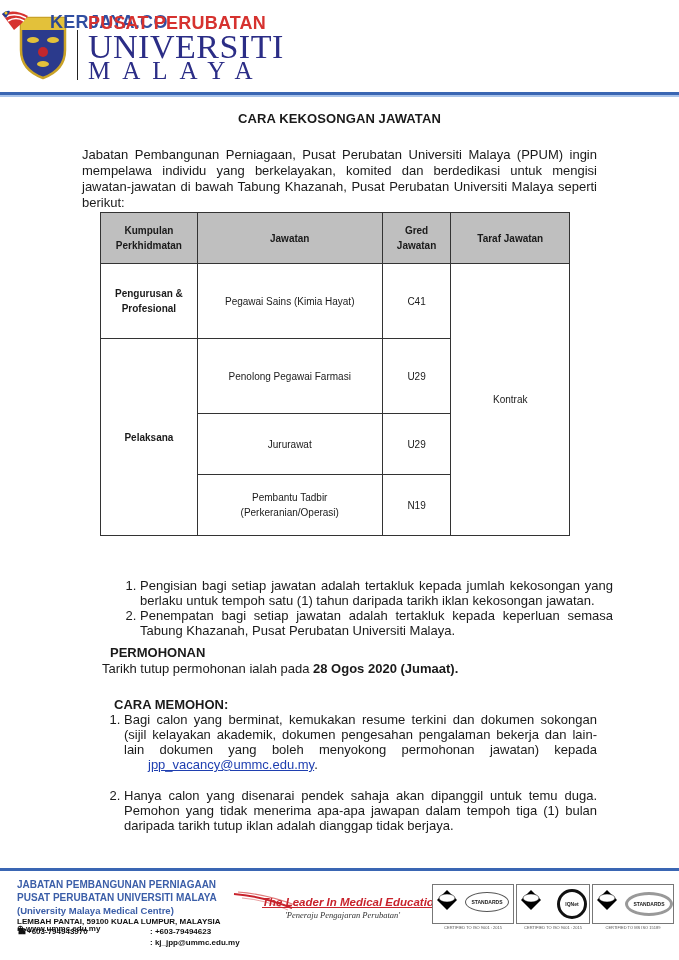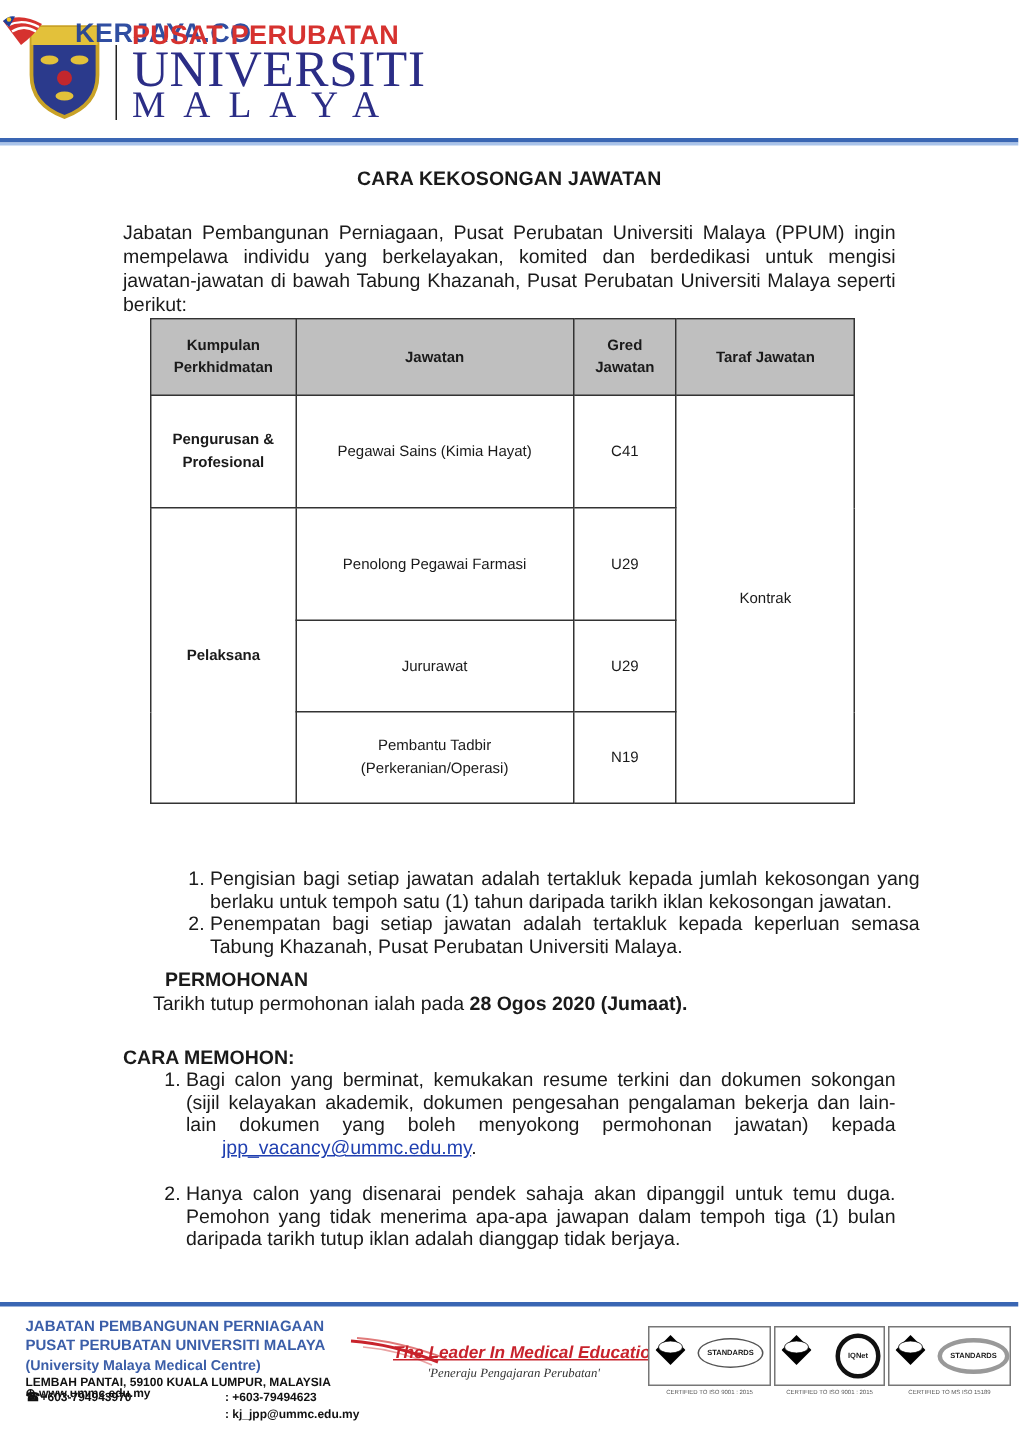--- a/index.html
+++ b/index.html
@@ -148,21 +148,21 @@
 </table>
 
 <ol class="notes">
   <li>Pengisian bagi setiap jawatan adalah tertakluk kepada jumlah kekosongan yang berlaku untuk tempoh satu (1) tahun daripada tarikh iklan kekosongan jawatan.</li>
   <li>Penempatan bagi setiap jawatan adalah tertakluk kepada keperluan semasa Tabung Khazanah, Pusat Perubatan Universiti Malaya.</li>
 </ol>
 
 <div class="sec-head" style="top:645px;font-weight:normal;padding-left:28px;"><span style="font-weight:bold;">PERMOHONAN</span></div>
 <div class="sec-line" style="top:661px;"><span>Tarikh tutup permohonan ialah pada </span><b>28 Ogos 2020 (Jumaat).</b></div>
 
-<div class="sec-head" style="top:697px;">CARA MEMOHON:</div>
+<div class="sec-head" style="top:697px;margin-left:32px;">CARA MEMOHON:</div>
 <ol class="steps">
   <li><span>Bagi calon yang berminat, kemukakan resume terkini dan dokumen sokongan (sijil kelayakan akademik, dokumen pengesahan pengalaman bekerja dan lain-lain dokumen yang boleh menyokong permohonan jawatan) kepada </span><a class="email" href="#">jpp_vacancy@ummc.edu.my</a><span>.</span></li>
   <li>Hanya calon yang disenarai pendek sahaja akan dipanggil untuk temu duga. Pemohon yang tidak menerima apa-apa jawapan dalam tempoh tiga (1) bulan daripada tarikh tutup iklan adalah dianggap tidak berjaya.</li>
 </ol>
 
 <div class="hrule-bot"></div>
 <div class="foot-dept">
   <div>JABATAN PEMBANGUNAN PERNIAGAAN</div>
   <div>PUSAT PERUBATAN UNIVERSITI MALAYA</div>
   <div style="font-size:9.5px;">(University Malaya Medical Centre)</div>

